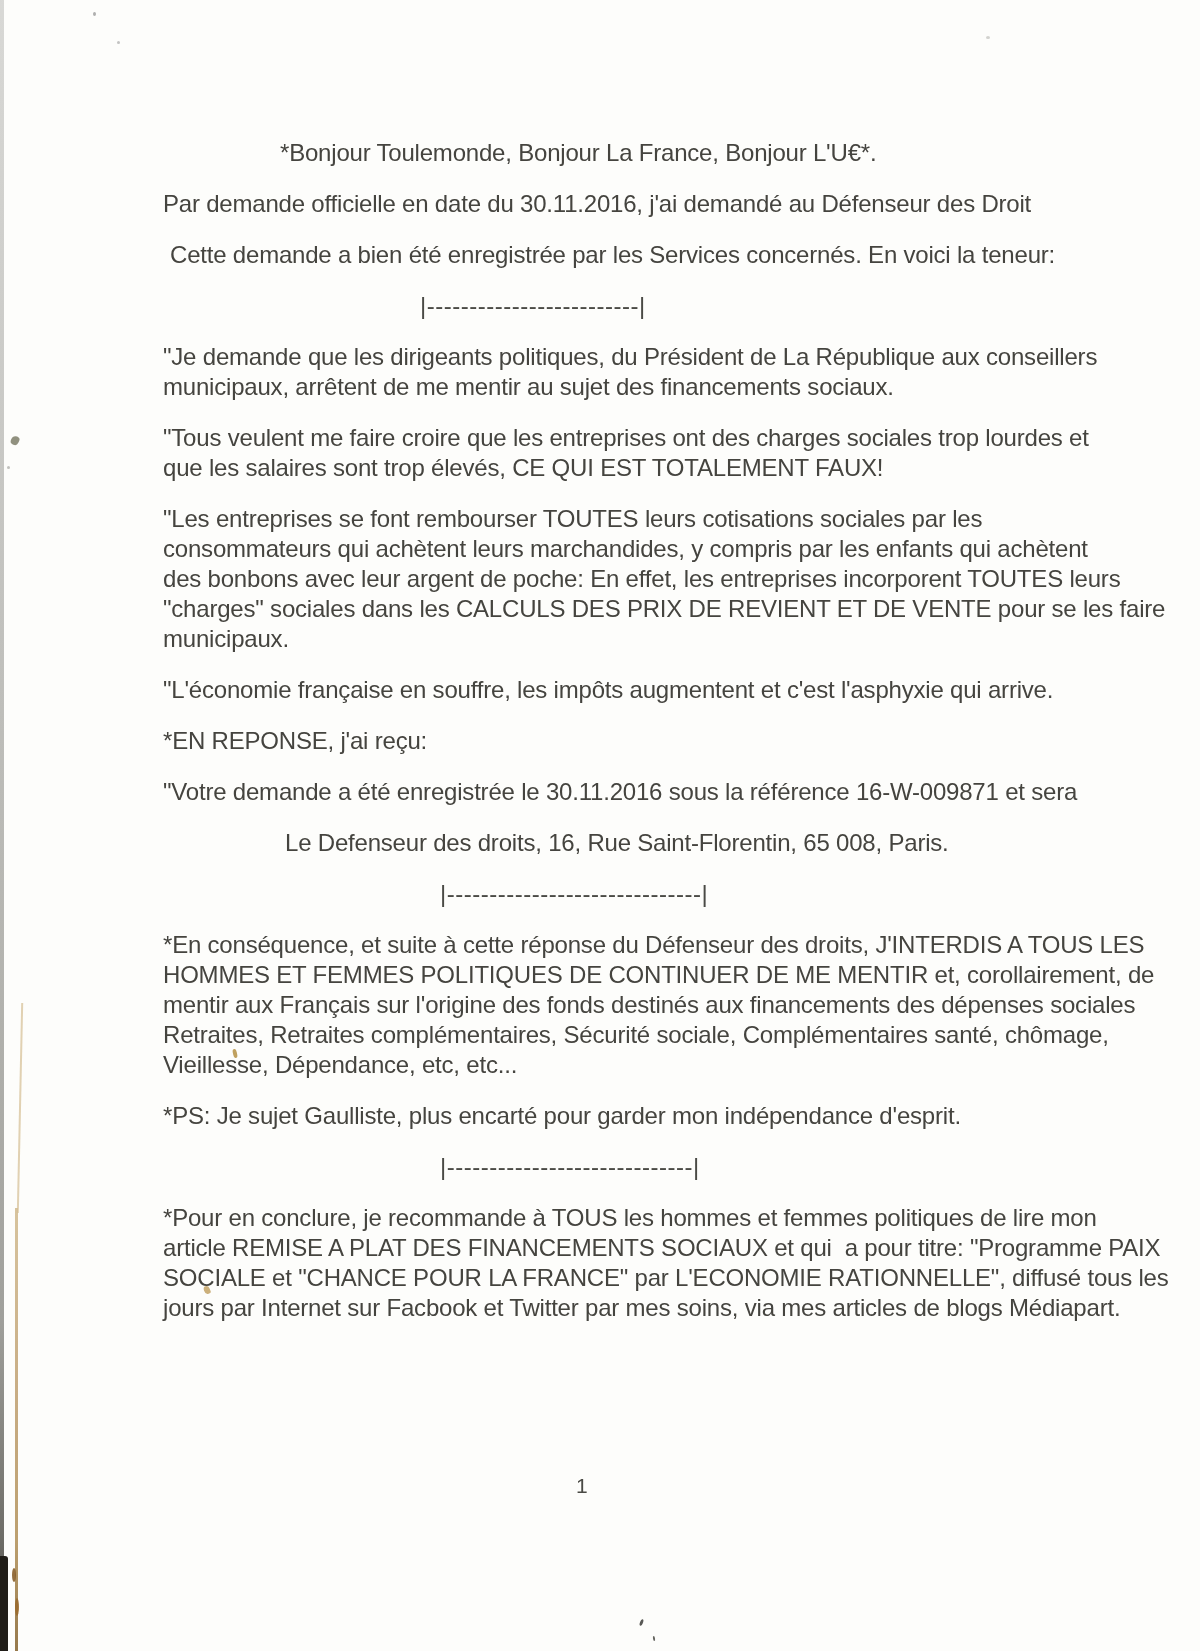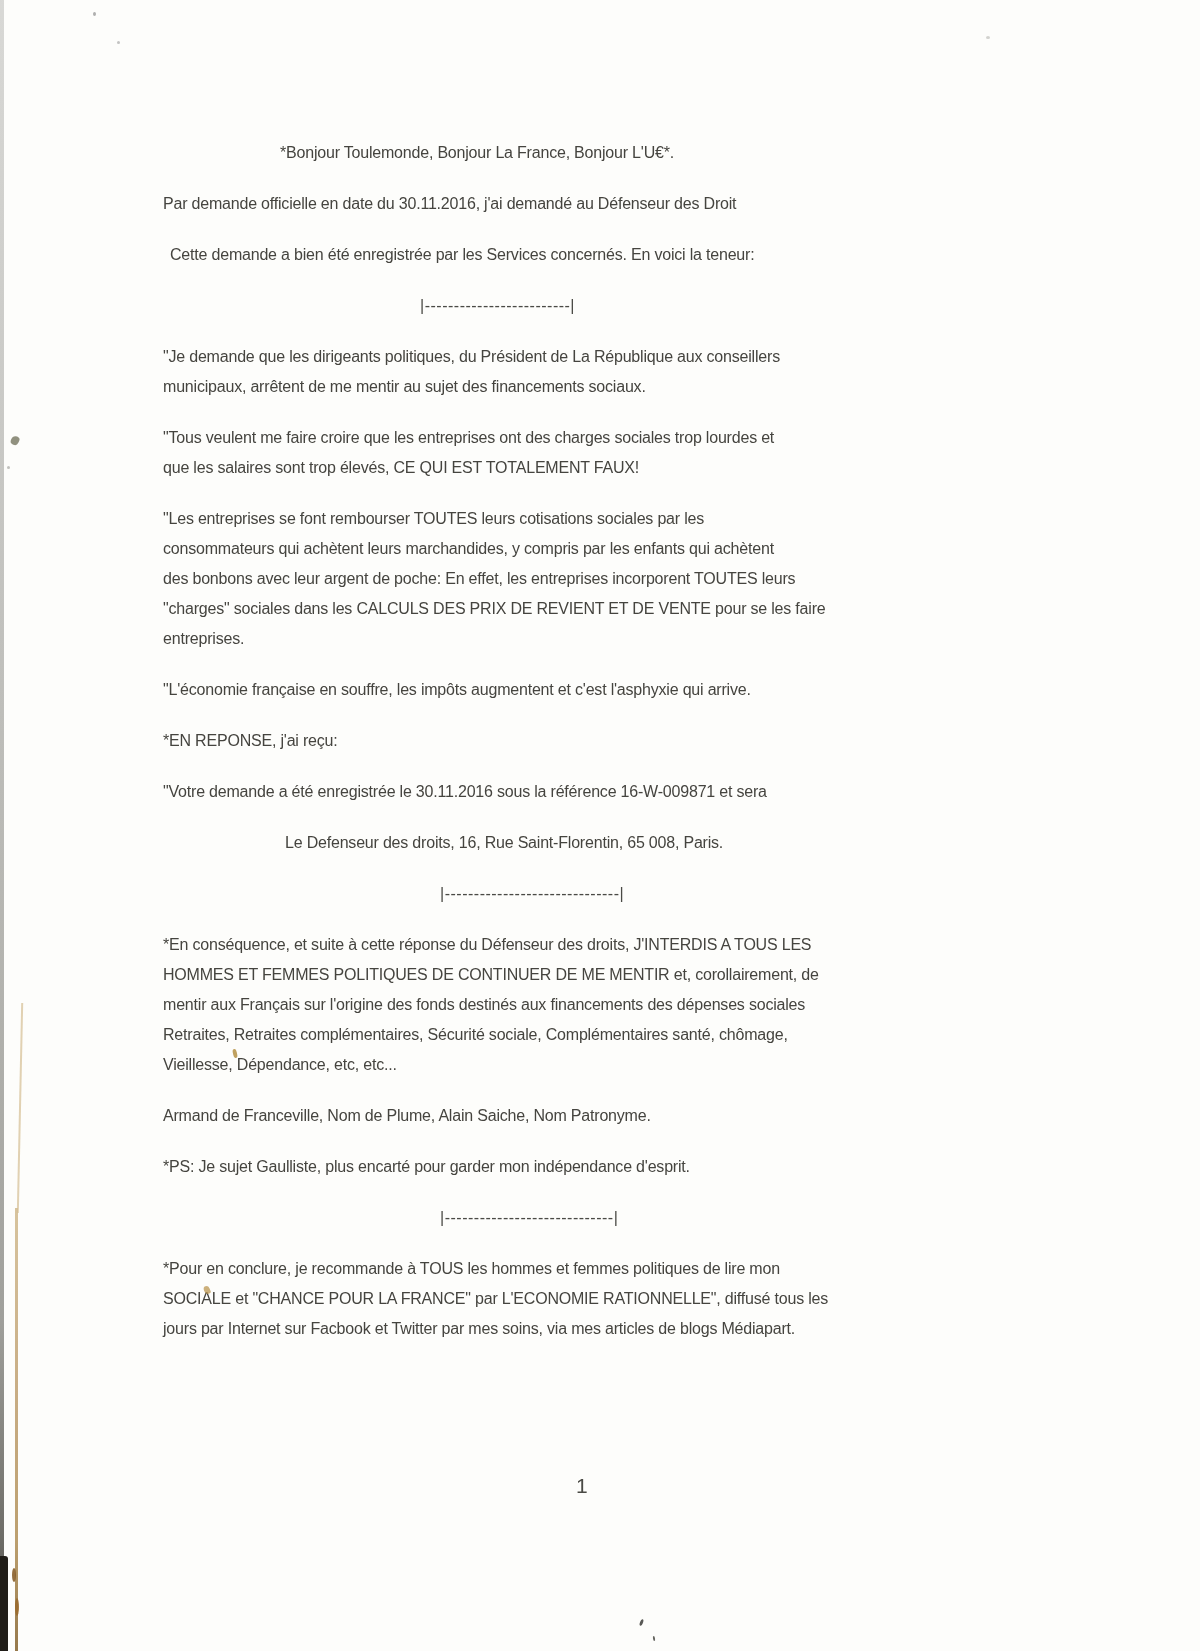--- a/index.html
+++ b/index.html
@@ -10,21 +10,21 @@
     overflow:hidden;
     font-family:"Liberation Sans", sans-serif;
     color:#45443f;
   }
   .content{
     position:absolute;left:163px;top:138px;right:60px;
   }
   .block{margin:0 0 21px 0;}
   .line{
     height:30px;line-height:30px;
-    font-size:16px;letter-spacing:-0.2px;
+    font-size:24px;letter-spacing:-0.2px;
     white-space:pre;
   }
   .title-line{padding-left:117px;}
   .indent-sm{padding-left:7px;}
   .indent-address{padding-left:122px;}
   .sep1{padding-left:257px;letter-spacing:0.5px;color:#4a4a45;}
   .sep23{padding-left:277px;letter-spacing:0.5px;color:#4a4a45;}
   .page-number{
     position:absolute;left:576px;top:1474px;
     font-size:21px;color:#4a4a45;
@@ -95,21 +95,21 @@
     <div class="block">
       <div class="line">"Tous veulent me faire croire que les entreprises ont des charges sociales trop lourdes et</div>
       <div class="line">que les salaires sont trop élevés, CE QUI EST TOTALEMENT FAUX!</div>
     </div>
 
     <div class="block">
       <div class="line">"Les entreprises se font rembourser TOUTES leurs cotisations sociales par les</div>
       <div class="line">consommateurs qui achètent leurs marchandides, y compris par les enfants qui achètent</div>
       <div class="line">des bonbons avec leur argent de poche: En effet, les entreprises incorporent TOUTES leurs</div>
       <div class="line">"charges" sociales dans les CALCULS DES PRIX DE REVIENT ET DE VENTE pour se les faire</div>
-      <div class="line">entreprises.</div>
+      <div class="line">municipaux.</div>
     </div>
 
     <div class="block">
       <div class="line">"L'économie française en souffre, les impôts augmentent et c'est l'asphyxie qui arrive.</div>
     </div>
 
     <div class="block">
       <div class="line">*EN REPONSE, j'ai reçu:</div>
     </div>
 
@@ -126,34 +126,32 @@
     </div>
 
     <div class="block">
       <div class="line">*En conséquence, et suite à cette réponse du Défenseur des droits, J'INTERDIS A TOUS LES</div>
       <div class="line">HOMMES ET FEMMES POLITIQUES DE CONTINUER DE ME MENTIR et, corollairement, de</div>
       <div class="line">mentir aux Français sur l'origine des fonds destinés aux financements des dépenses sociales</div>
       <div class="line">Retraites, Retraites complémentaires, Sécurité sociale, Complémentaires santé, chômage,</div>
       <div class="line">Vieillesse, Dépendance, etc, etc...</div>
     </div>
 
-    <div class="block">
-      <div class="line">Armand de Franceville, Nom de Plume, Alain Saiche, Nom Patronyme.</div>
-    </div>
 
     <div class="block">
       <div class="line">*PS: Je sujet Gaulliste, plus encarté pour garder mon indépendance d'esprit.</div>
     </div>
 
     <div class="block">
       <div class="line sep23">|-----------------------------|</div>
     </div>
 
     <div class="block">
       <div class="line">*Pour en conclure, je recommande à TOUS les hommes et femmes politiques de lire mon</div>
+      <div class="line">article REMISE A PLAT DES FINANCEMENTS SOCIAUX et qui  a pour titre: "Programme PAIX</div>
       <div class="line">SOCIALE et "CHANCE POUR LA FRANCE" par L'ECONOMIE RATIONNELLE", diffusé tous les</div>
       <div class="line">jours par Internet sur Facbook et Twitter par mes soins, via mes articles de blogs Médiapart.</div>
     </div>
 
   </div>
 
   <div class="page-number">1</div>
 
   <div class="edge-left"></div>
   <div class="edge-left-dark"></div>

